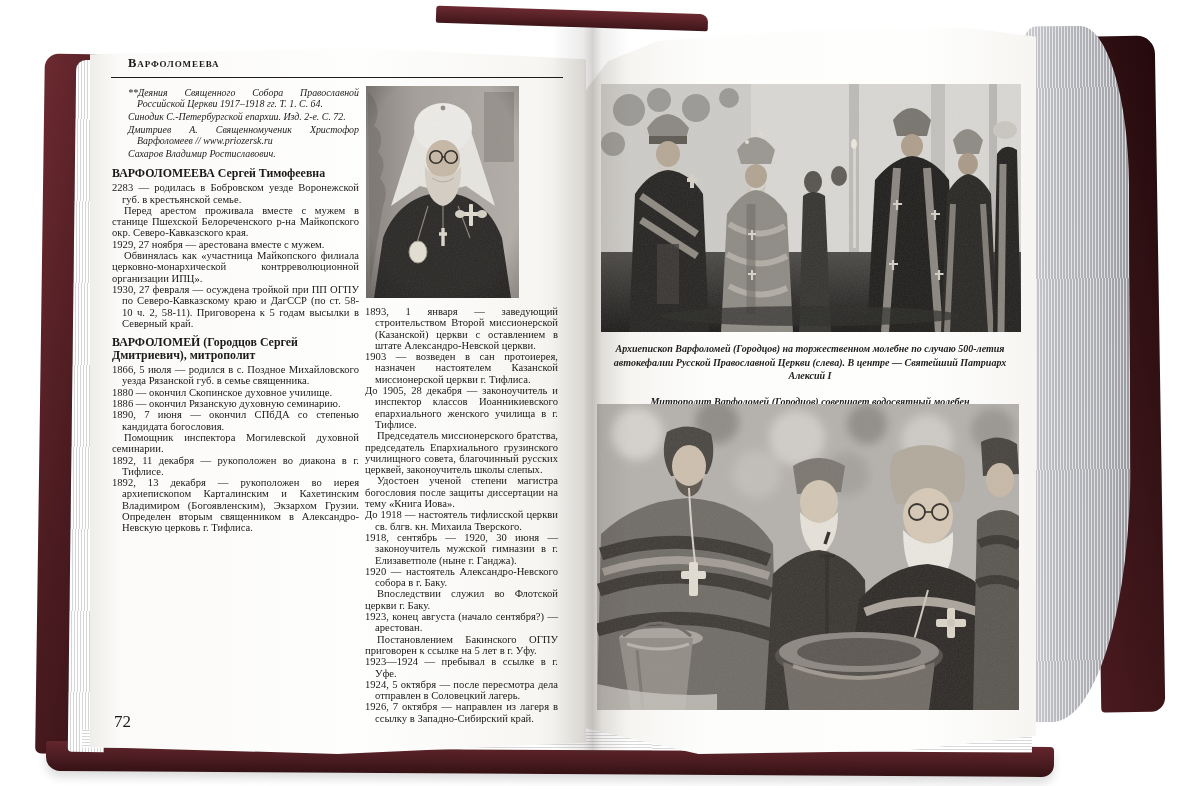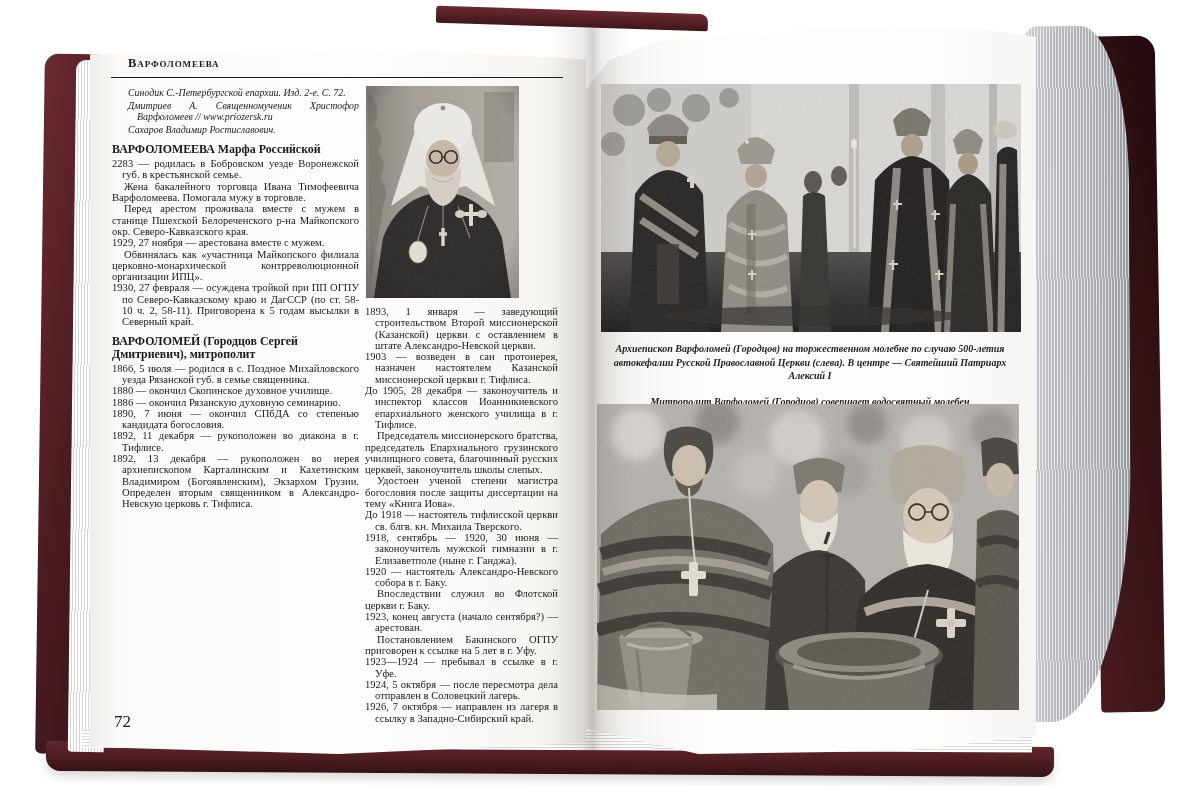--- a/index.html
+++ b/index.html
@@ -84,38 +84,39 @@
 <div class="abs left-stack"></div>
 <div class="abs bottom-stack"></div>
 <div class="abs page-left"></div>
 <div class="abs page-right"></div>
 
 <div class="abs content running-head">Варфоломеева</div>
 <div class="abs content head-rule"></div>
 
 <div class="abs content col1">
   <div class="bib">
+    <p>**Деяния Священного Собора Православной Российской Церкви 1917–1918 гг. Т. 1. С. 64.</p>
     <p>Синодик С.-Петербургской епархии. Изд. 2-е. С. 72.</p>
     <p>Дмитриев А. Священномученик Христофор Варфоломеев // www.priozersk.ru</p>
     <p>Сахаров Владимир Ростиславович.</p>
   </div>
 
-  <p class="entry-head">ВАРФОЛОМЕЕВА Марфа Российской</p>
+  <p class="entry-head">ВАРФОЛОМЕЕВА Сергей Тимофеевна</p>
   <p class="p-date">2283 — родилась в Бобровском уезде Воронежской губ. в крестьянской семье.</p>
-  <p class="p-ind">Жена бакалейного торговца Ивана Тимофеевича Варфоломеева. Помогала мужу в торговле.</p>
   <p class="p-ind">Перед арестом проживала вместе с мужем в станице Пшехской Белореченского р-на Майкопского окр. Северо-Кавказского края.</p>
   <p class="p-date">1929, 27 ноября — арестована вместе с мужем.</p>
   <p class="p-ind">Обвинялась как «участница Майкопского филиала церковно-монархической контрреволюционной организации ИПЦ».</p>
   <p class="p-date">1930, 27 февраля — осуждена тройкой при ПП ОГПУ по Северо-Кавказскому краю и ДагССР (по ст. 58-10 ч. 2, 58-11). Приговорена к 5 годам высылки в Северный край.</p>
 
   <p class="entry-head">ВАРФОЛОМЕЙ (Городцов Сергей Дмитриевич), митрополит</p>
   <p class="p-date">1866, 5 июля — родился в с. Поздное Михайловского уезда Рязанской губ. в семье священника.</p>
   <p class="p-date">1880 — окончил Скопинское духовное училище.</p>
   <p class="p-date">1886 — окончил Рязанскую духовную семинарию.</p>
   <p class="p-date">1890, 7 июня — окончил СПбДА со степенью кандидата богословия.</p>
+  <p class="p-ind">Помощник инспектора Могилевской духовной семинарии.</p>
   <p class="p-date">1892, 11 декабря — рукоположен во диакона в г. Тифлисе.</p>
   <p class="p-date">1892, 13 декабря — рукоположен во иерея архиепископом Карталинским и Кахетинским Владимиром (Богоявленским), Экзархом Грузии. Определен вторым священником в Александро-Невскую церковь г. Тифлиса.</p>
 </div>
 
 <div class="abs content col2">
   <div class="portrait-wrap">
 
     <svg viewBox="0 0 153 212" width="153" height="212">
       <defs>
         <linearGradient id="pbg" x1="0" y1="0" x2="1" y2="0">

